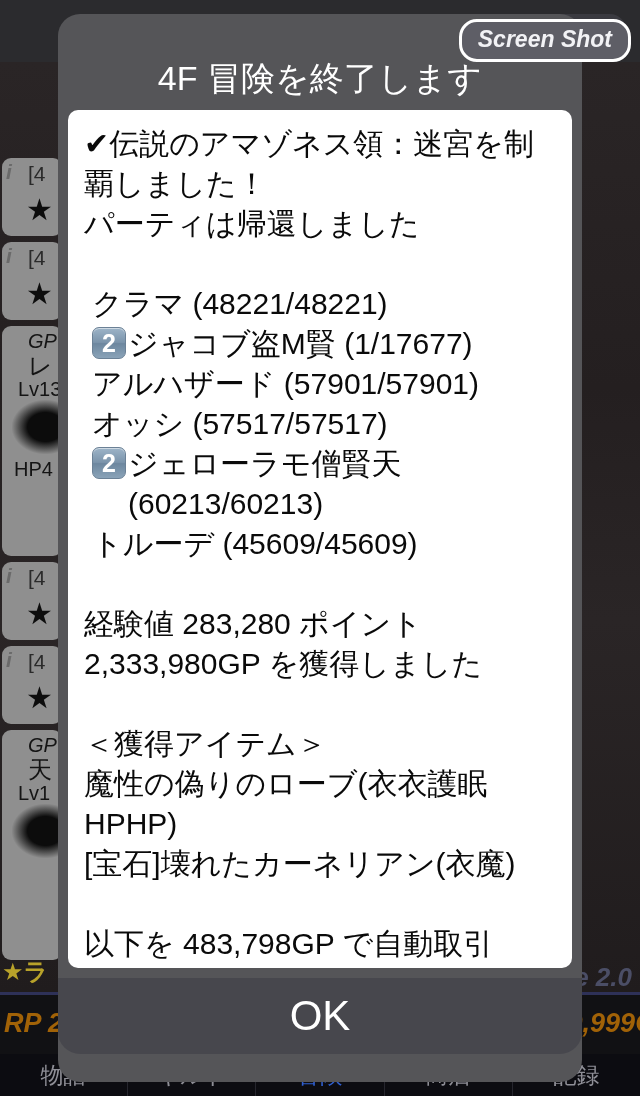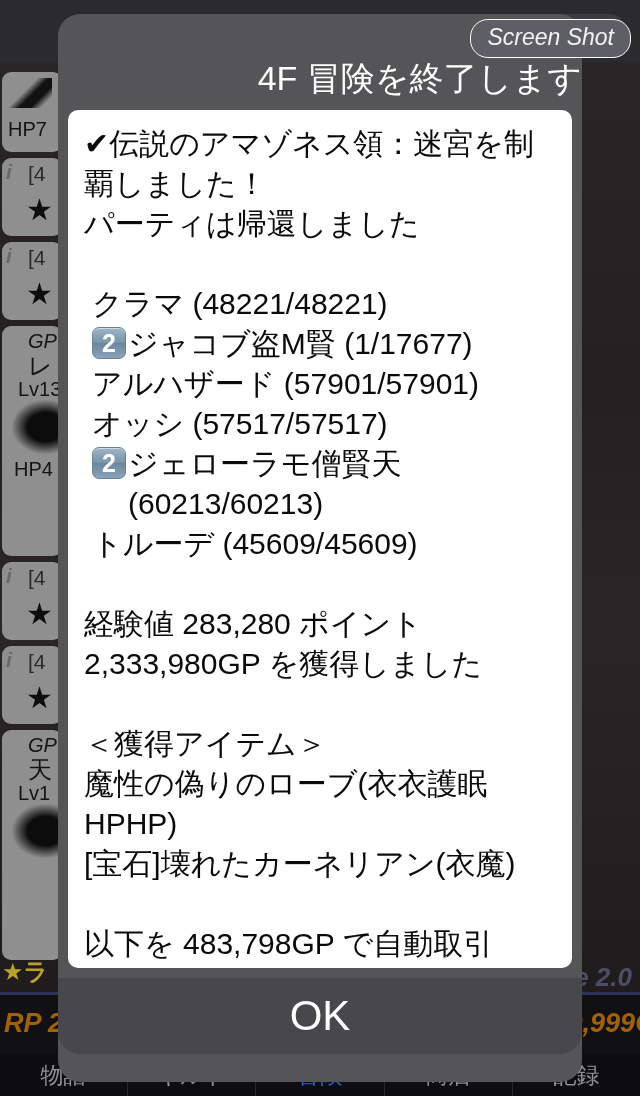--- a/index.html
+++ b/index.html
@@ -93,28 +93,29 @@
   .bg-tab:last-child { border-right:none; }
   .bg-tab.active { color:#2f5fd0; }
 
   
   .modal-overlay {
     position:absolute; left:58px; top:14px; width:524px; height:1068px;
     background:#555558; border-radius:22px;
   }
   .modal-title {
     position:absolute; left:58px; top:56px; width:524px;
-    text-align:right; color:#ffffff; font-size:34px;
+    text-align:center; color:#ffffff; font-size:34px;
   }
   .ss-badge {
     position:absolute; right:9px; top:19px;
     padding:4px 16px 6px; border-radius:18px;
     background:#5e5e66; color:#f2f2f5;
     font-size:23px; font-style:italic;
-    border:1px solid #ffffff;
+    border:3px solid #ffffff;
+    font-weight:bold;
   }
   .msg-panel {
     position:absolute; left:68px; top:110px;
     width:504px; height:858px;
     background:#ffffff; border-radius:10px;
     overflow:hidden;
     padding:14px 16px 0 16px;
   }
   .msg-text {
     color:#0a0a0a; font-size:30px; line-height:40px;
@@ -148,24 +149,20 @@
   <div class="bg-layer">
 
     <div class="bg-header">
       <div class="bg-header-title">迷宮へようこそ</div>
       <div class="bg-header-btn">Screen</div>
     </div>
 
     <div class="bg-body">
       <div class="bg-col-left">
 
-        <div class="bg-card" style="top:10px;height:80px;">
-          <div class="art2"></div>
-          <div class="hp" style="top:46px;left:6px;">HP7</div>
-        </div>
 
         <div class="bg-card" style="top:96px;height:78px;">
           <div class="ico-i">i</div>
           <div class="tag">[4</div>
           <div class="star">★</div>
         </div>
 
         <div class="bg-card" style="top:180px;height:78px;">
           <div class="ico-i">i</div>
           <div class="tag">[4</div>

